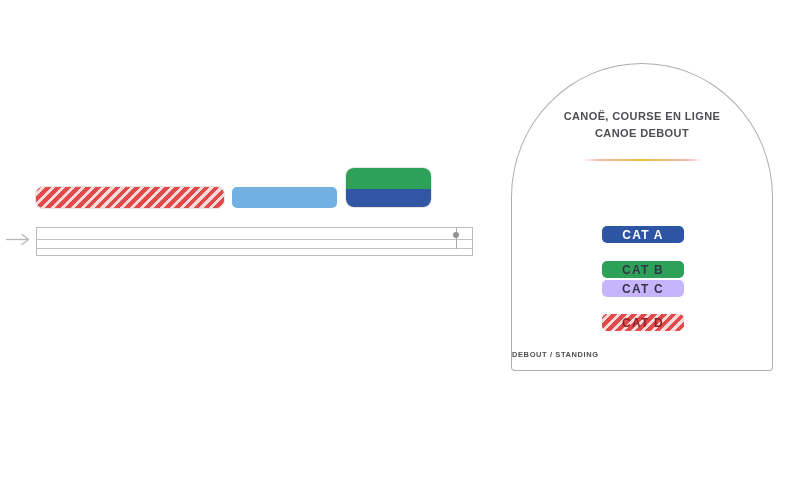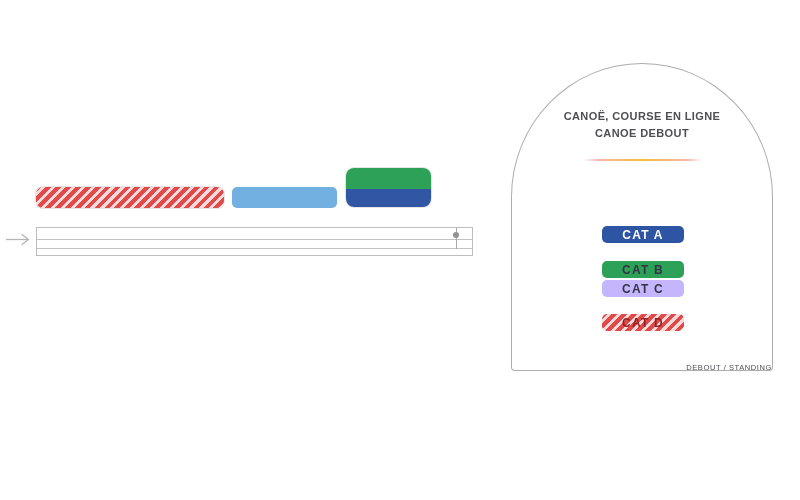--- a/index.html
+++ b/index.html
@@ -61,22 +61,22 @@
     font-weight:bold;font-size:12px;letter-spacing:1.2px;
   }
   .badge.cat-a{top:162px;background:#2d55a4;color:#ffffff;}
   .badge.cat-b{top:197px;background:#2ea158;color:#343547;text-align:center;}
   .badge.cat-c{top:216px;background:#c4b5fd;color:#343547;}
   .badge.cat-d{
     top:250px;color:#8d2326;
     background:repeating-linear-gradient(135deg,#e2494b 0px,#e2494b 4px,#f8dbd9 4px,#f8dbd9 7px);
   }
   .standing-note{
-    position:absolute;left:0;right:0;top:299px;text-align:right;
-    color:#4e4e53;font-weight:normal;font-size:7.5px;letter-spacing:0.6px;
+    position:absolute;left:0;right:0;top:286px;text-align:left;
+    color:#4e4e53;font-weight:bold;font-size:7.5px;letter-spacing:0.6px;
   }
 </style>
 </head>
 <body>
 
 <div class="abs dir-arrow">
   <svg width="26" height="13" viewBox="0 0 26 13">
     <line x1="1" y1="6.5" x2="23" y2="6.5" stroke="#b5b5b5" stroke-width="1.3" fill="none"></line>
     <polyline points="17,1.5 23.5,6.5 17,11.5" stroke="#b5b5b5" stroke-width="1.3" fill="none" stroke-linecap="round" stroke-linejoin="round"></polyline>
   </svg>

